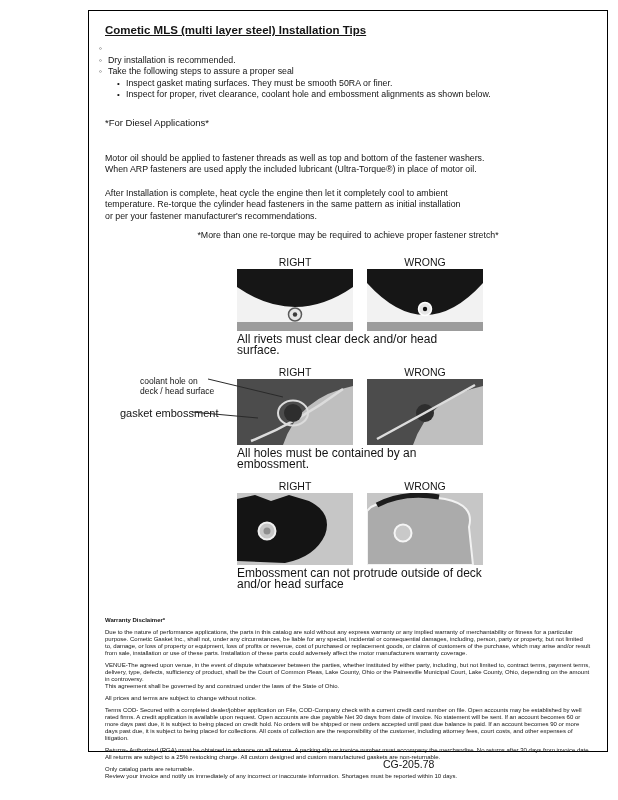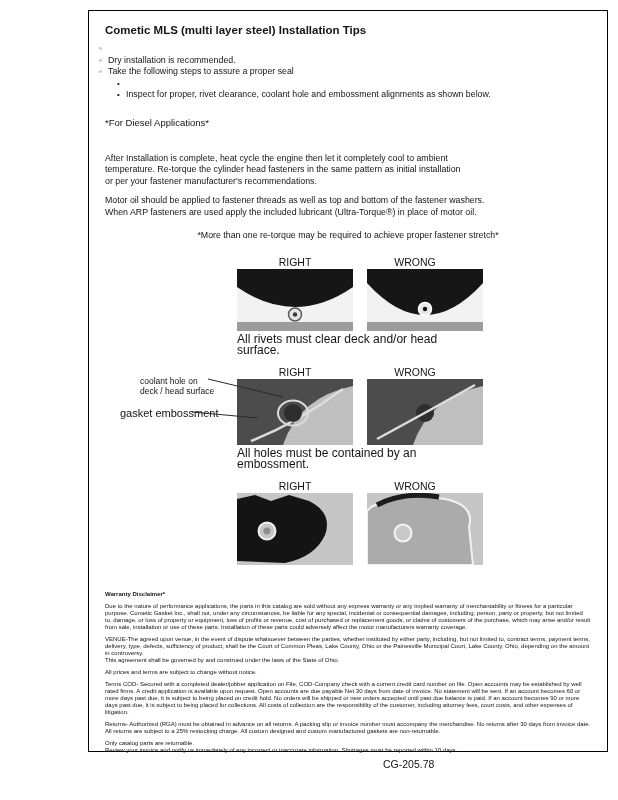--- a/index.html
+++ b/index.html
@@ -18,36 +18,37 @@
     left: 88px;
     top: 10px;
     width: 520px;
     height: 742px;
     border: 1px solid #000;
     padding: 12px 16px 0 16px;
   }
   .doc-title {
     font-size: 11.5px;
     font-weight: bold;
+    text-decoration: underline;
     line-height: 14px;
     margin-bottom: 6px;
   }
   .bullet-list { list-style: none; font-size: 8.8px; line-height: 11.5px; margin-left: -6px; }
   .bullet-item, .sub-bullet-item { display: flex; align-items: baseline; }
   .sub-bullet-item { margin-left: 18px; }
   .marker { display: inline-block; width: 9px; flex: 0 0 9px; text-align: left; }
   .marker.open { font-size: 8px; }
   .marker.solid { font-size: 8px; }
   .diesel-heading { font-size: 9.5px; font-weight: normal; line-height: 12px; margin-top: 16px; margin-bottom: 24px; }
   .body-para { font-size: 8.8px; line-height: 11.5px; white-space: pre-line; margin-bottom: 12px; }
   .body-para.tight { margin-bottom: 8px; }
   .note-line { font-size: 8.8px; line-height: 11.5px; text-align: center; }
   .diagram-section { margin-top: 14px; }
   .diag-row { position: relative; margin-left: 132px; width: 246px; }
-  .diag-labels { display: flex; gap: 4px; font-size: 10.5px; line-height: 13px; }
+  .diag-labels { display: flex; gap: 14px; font-size: 10.5px; line-height: 13px; }
   .diag-labels span { width: 116px; text-align: center; }
   .diag-images { display: flex; gap: 14px; }
   .diag-images svg { display: block; }
   .diag-caption { font-size: 12px; line-height: 11.5px; margin-top: 3px; margin-bottom: 9px; white-space: pre-line; }
   .callout-top {
     position: absolute; left: -97px; top: 10px;
     font-size: 8.5px; line-height: 10.5px; white-space: pre-line;
   }
   .callout-bottom {
     position: absolute; left: -117px; top: 42px;
@@ -79,33 +80,34 @@
       <li class="bullet-item">
         <span class="marker open">◦</span>
         <span>Dry installation is recommended.</span>
       </li>
       <li class="bullet-item">
         <span class="marker open">◦</span>
         <span>Take the following steps to assure a proper seal</span>
       </li>
       <li class="sub-bullet-item">
         <span class="marker solid">•</span>
+        <span>Inspect gasket mating surfaces.  They must be smooth 50RA or finer.</span>
       </li>
       <li class="sub-bullet-item">
         <span class="marker solid">•</span>
         <span>Inspect for proper, rivet clearance, coolant hole and embossment alignments as shown below.</span>
       </li>
     </ul>
 
     <div class="diesel-heading">*For Diesel Applications*</div>
+    <p class="body-para">Motor oil should be applied to fastener threads as well as top and bottom of the fastener washers.
+When ARP fasteners are used apply the included lubricant (Ultra-Torque®) in place of motor oil.</p>
     <p class="body-para tight">After Installation is complete, heat cycle the engine then let it completely cool to ambient
 temperature. Re-torque the cylinder head fasteners in the same pattern as initial installation
 or per your fastener manufacturer's recommendations.</p>
-    <p class="body-para">Motor oil should be applied to fastener threads as well as top and bottom of the fastener washers.
-When ARP fasteners are used apply the included lubricant (Ultra-Torque®) in place of motor oil.</p>
     <div class="note-line">*More than one re-torque may be required to achieve proper fastener stretch*</div>
 
     <div class="diagram-section">
 
       <div class="diag-row">
         <div class="diag-labels">
           <span>RIGHT</span>
           <span>WRONG</span>
         </div>
         <div class="diag-images">
@@ -169,20 +171,22 @@
             <circle cx="30" cy="38" r="8.5" fill="#c6c6c6" stroke="#f0f0f0" stroke-width="2"></circle>
             <circle cx="30" cy="38" r="3.5" fill="#8f8f8f"></circle>
           </svg>
           <svg width="116" height="72" viewBox="0 0 116 72">
             <rect width="116" height="72" fill="#c6c6c6"></rect>
             <path d="M4,14 Q34,-2 78,6 Q108,12 102,34 L106,72 L0,72 L0,18 Z" fill="#ababab" stroke="#f2f2f2" stroke-width="2"></path>
             <path d="M10,12 Q36,-2 72,4" stroke="#1c1c1c" stroke-width="5" fill="none"></path>
             <circle cx="36" cy="40" r="8.5" fill="#c9c9c9" stroke="#f5f5f5" stroke-width="2"></circle>
           </svg>
         </div>
+        <div class="diag-caption">Embossment can not protrude outside of deck
+and/or head surface</div>
       </div>
 
     </div>
 
     <div class="warranty">
       <div class="warranty-heading">Warranty Disclaimer*</div>
       <p>Due to the nature of performance applications, the parts in this catalog are sold without any express warranty or any implied warranty of merchantability or fitness for a particular purpose.  Cometic Gasket Inc., shall not, under any circumstances, be liable for any special, incidental or consequential damages, including, person, party or property, but not limited to, damage, or loss of property or equipment, loss of profits or revenue, cost of purchased or replacement goods, or claims of customers of the purchase, which may arise and/or result from sale, installation or use of these parts.  Installation of these parts could adversely affect the motor manufacturers warranty coverage.</p>
       <p>VENUE-The agreed upon venue, in the event of dispute whatsoever between the parties, whether instituted by either party, including, but not limited to, contract terms, payment terms, delivery, type, defects, sufficiency of product, shall be the Court of Common Pleas, Lake County, Ohio or the Painesville Municipal Court, Lake County, Ohio, depending on the amount in controversy.
 This agreement shall be governed by and construed under the laws of the State of Ohio.</p>
       <p>All prices and terms are subject to change without notice.</p>

